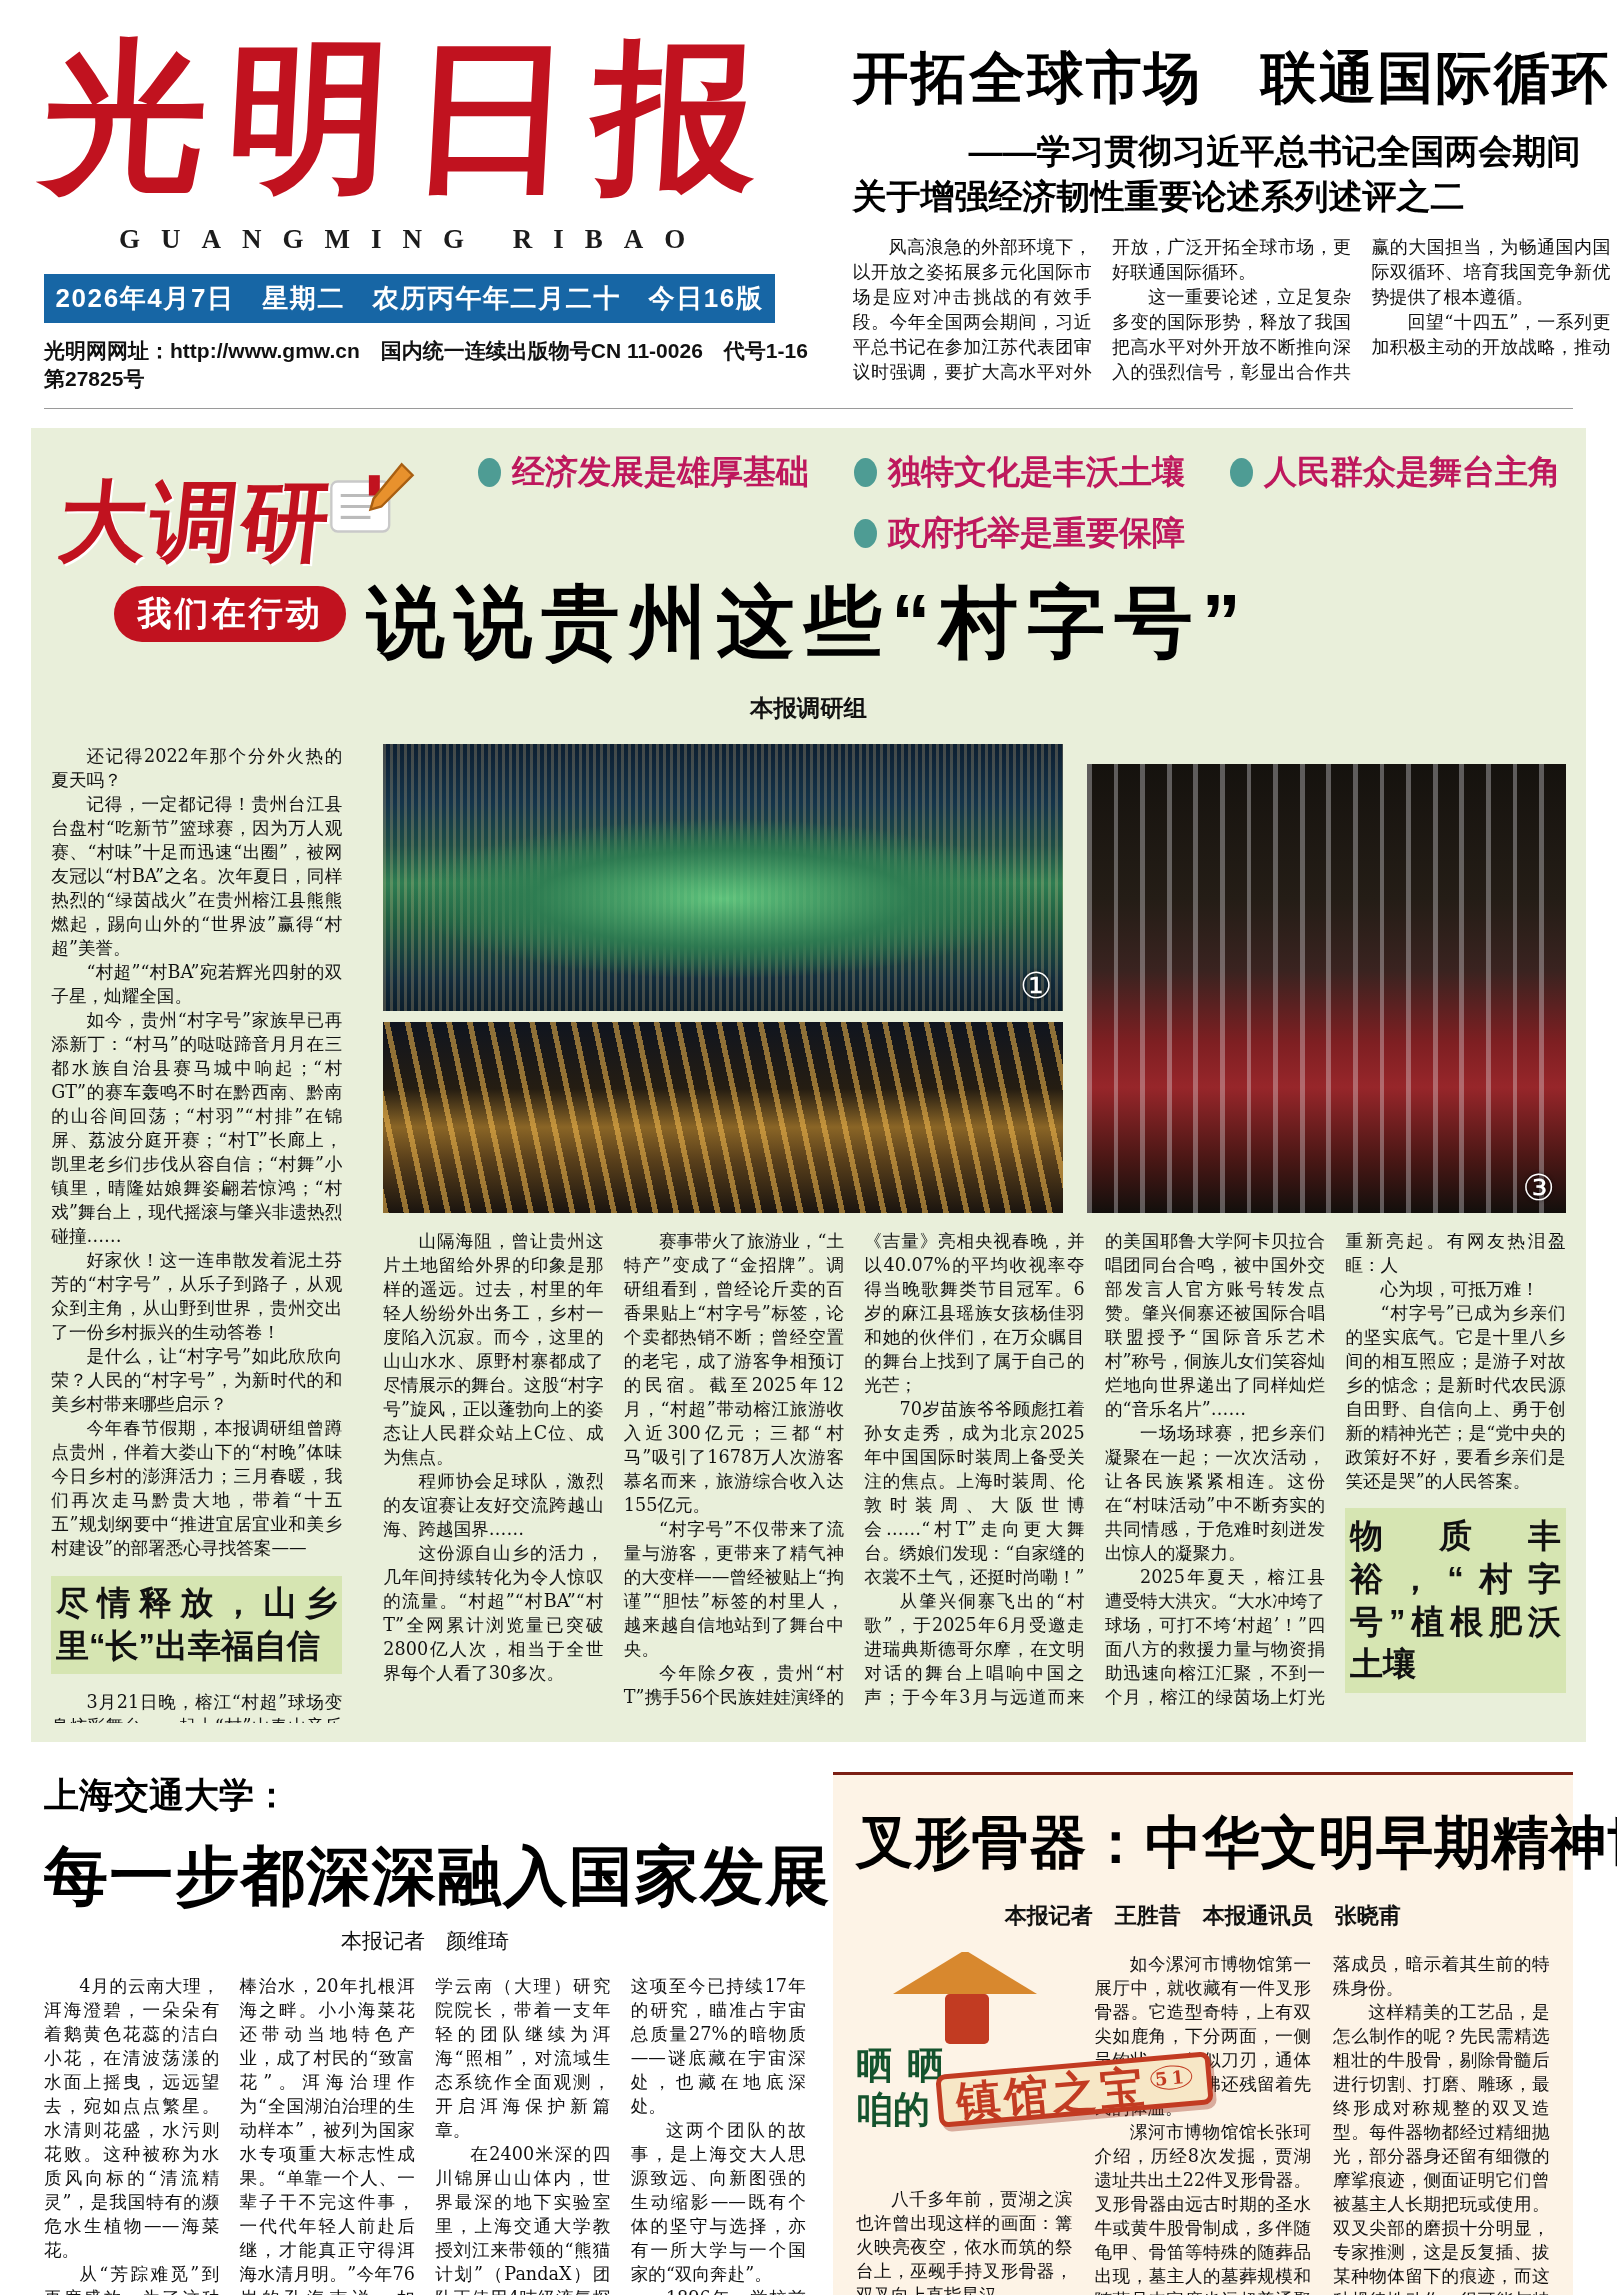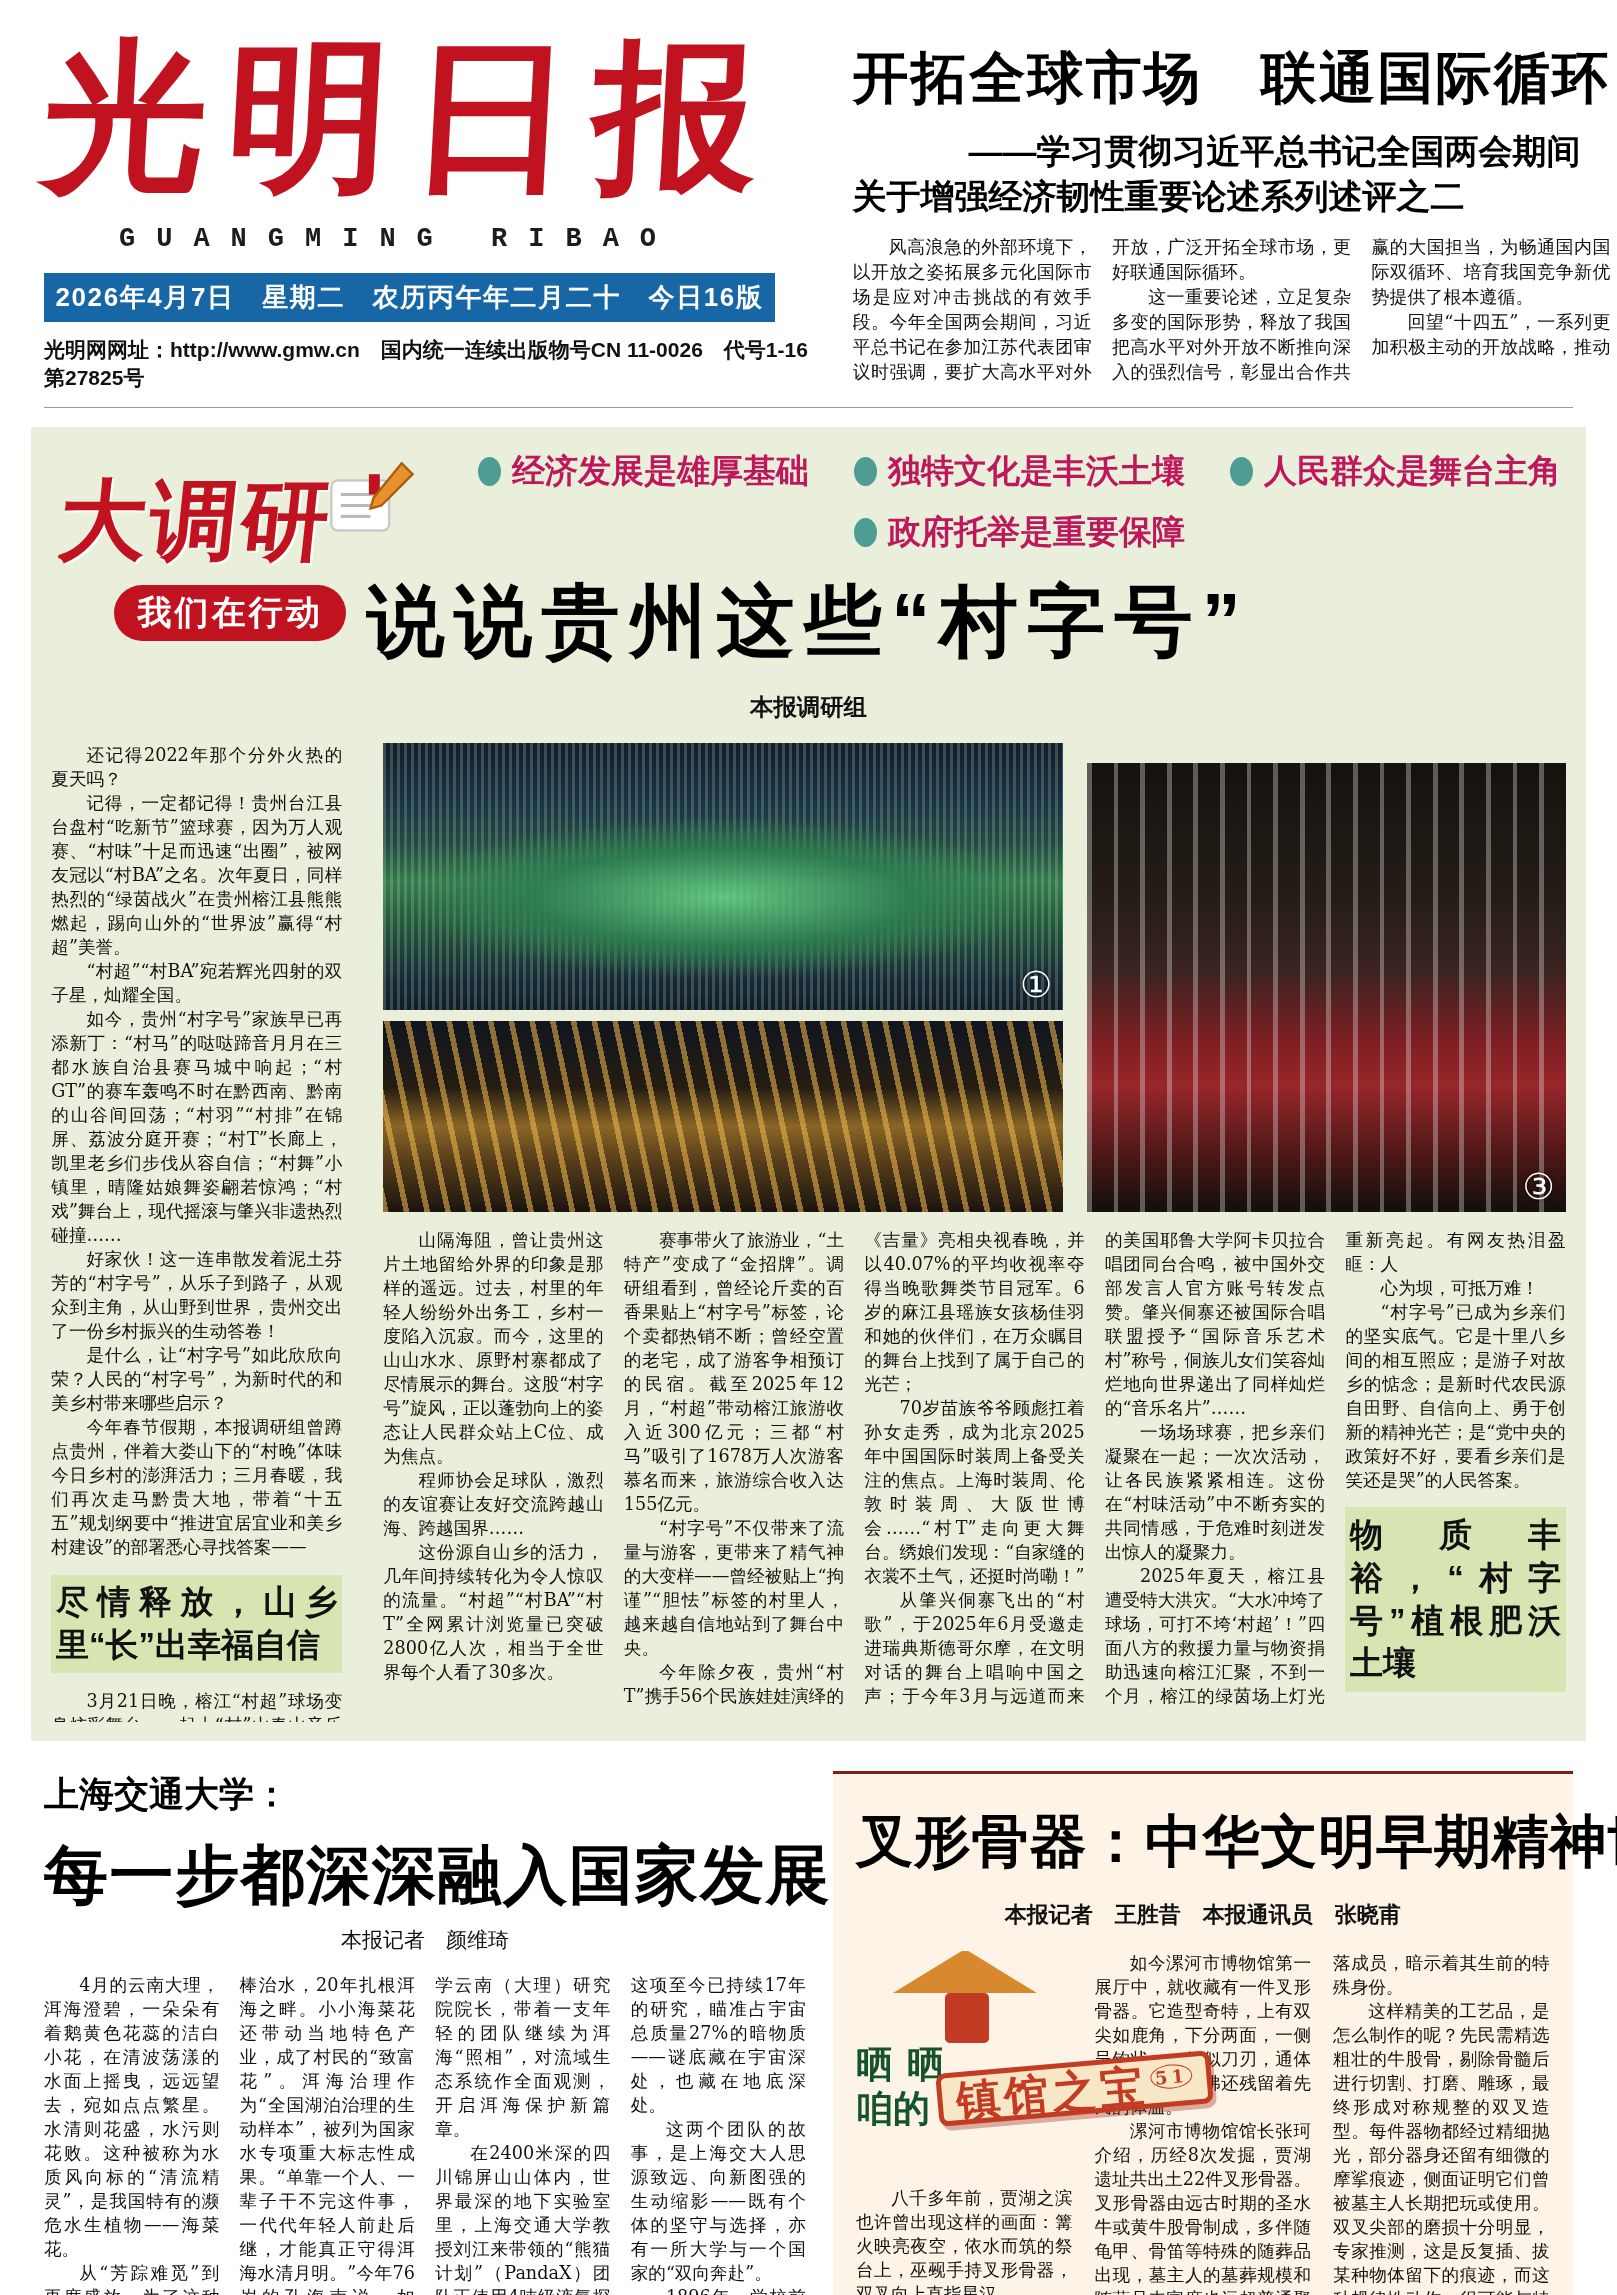--- a/index.html
+++ b/index.html
@@ -5,21 +5,21 @@
   html,body{margin:0;padding:0;background:#e8e8e8;}
   .page{position:relative;width:1617px;height:2295px;margin:0 auto;background:#ffffff;
         font-family:"DejaVu Serif","Liberation Serif",serif;color:#111;overflow:hidden;}
   .sans{font-family:"Liberation Sans","DejaVu Sans",sans-serif;}
 
   
   .header{display:flex;padding:20.3px 44px 0 44px;}
   .m-left{width:782px;flex:none;}
   .masthead-title{color:#c1121f;font-weight:700;font-size:163px;line-height:1.18;
                   letter-spacing:20.3px;white-space:nowrap;transform:skewX(-3deg);}
-  .gm-roman{font-family:Liberation Mono, monospace;font-weight:700;font-size:27px;
+  .gm-roman{font-family:Liberation Serif, serif;font-weight:700;font-size:27px;
             letter-spacing:21px;margin:11px 0 0 75px;color:#1c1c1c;}
   .datebar{margin-top:19px;background:#1766a5;color:#fff;width:731px;text-align:center;
            font-family:"Liberation Sans",sans-serif;font-weight:700;font-size:26px;
            padding:7px 0;letter-spacing:1.6px;}
   .publine{margin-top:14px;font-family:"Liberation Sans",sans-serif;font-weight:700;
            font-size:21px;color:#111;}
   .m-right{flex:1;padding:20.3px 0 0 26.6px;}
   .top-headline{font-family:"Liberation Sans",sans-serif;font-weight:900;font-size:56px;
                 letter-spacing:2.3px;white-space:nowrap;color:#000;}
   .top-subhead{font-family:"Liberation Sans",sans-serif;font-weight:700;font-size:34px;

